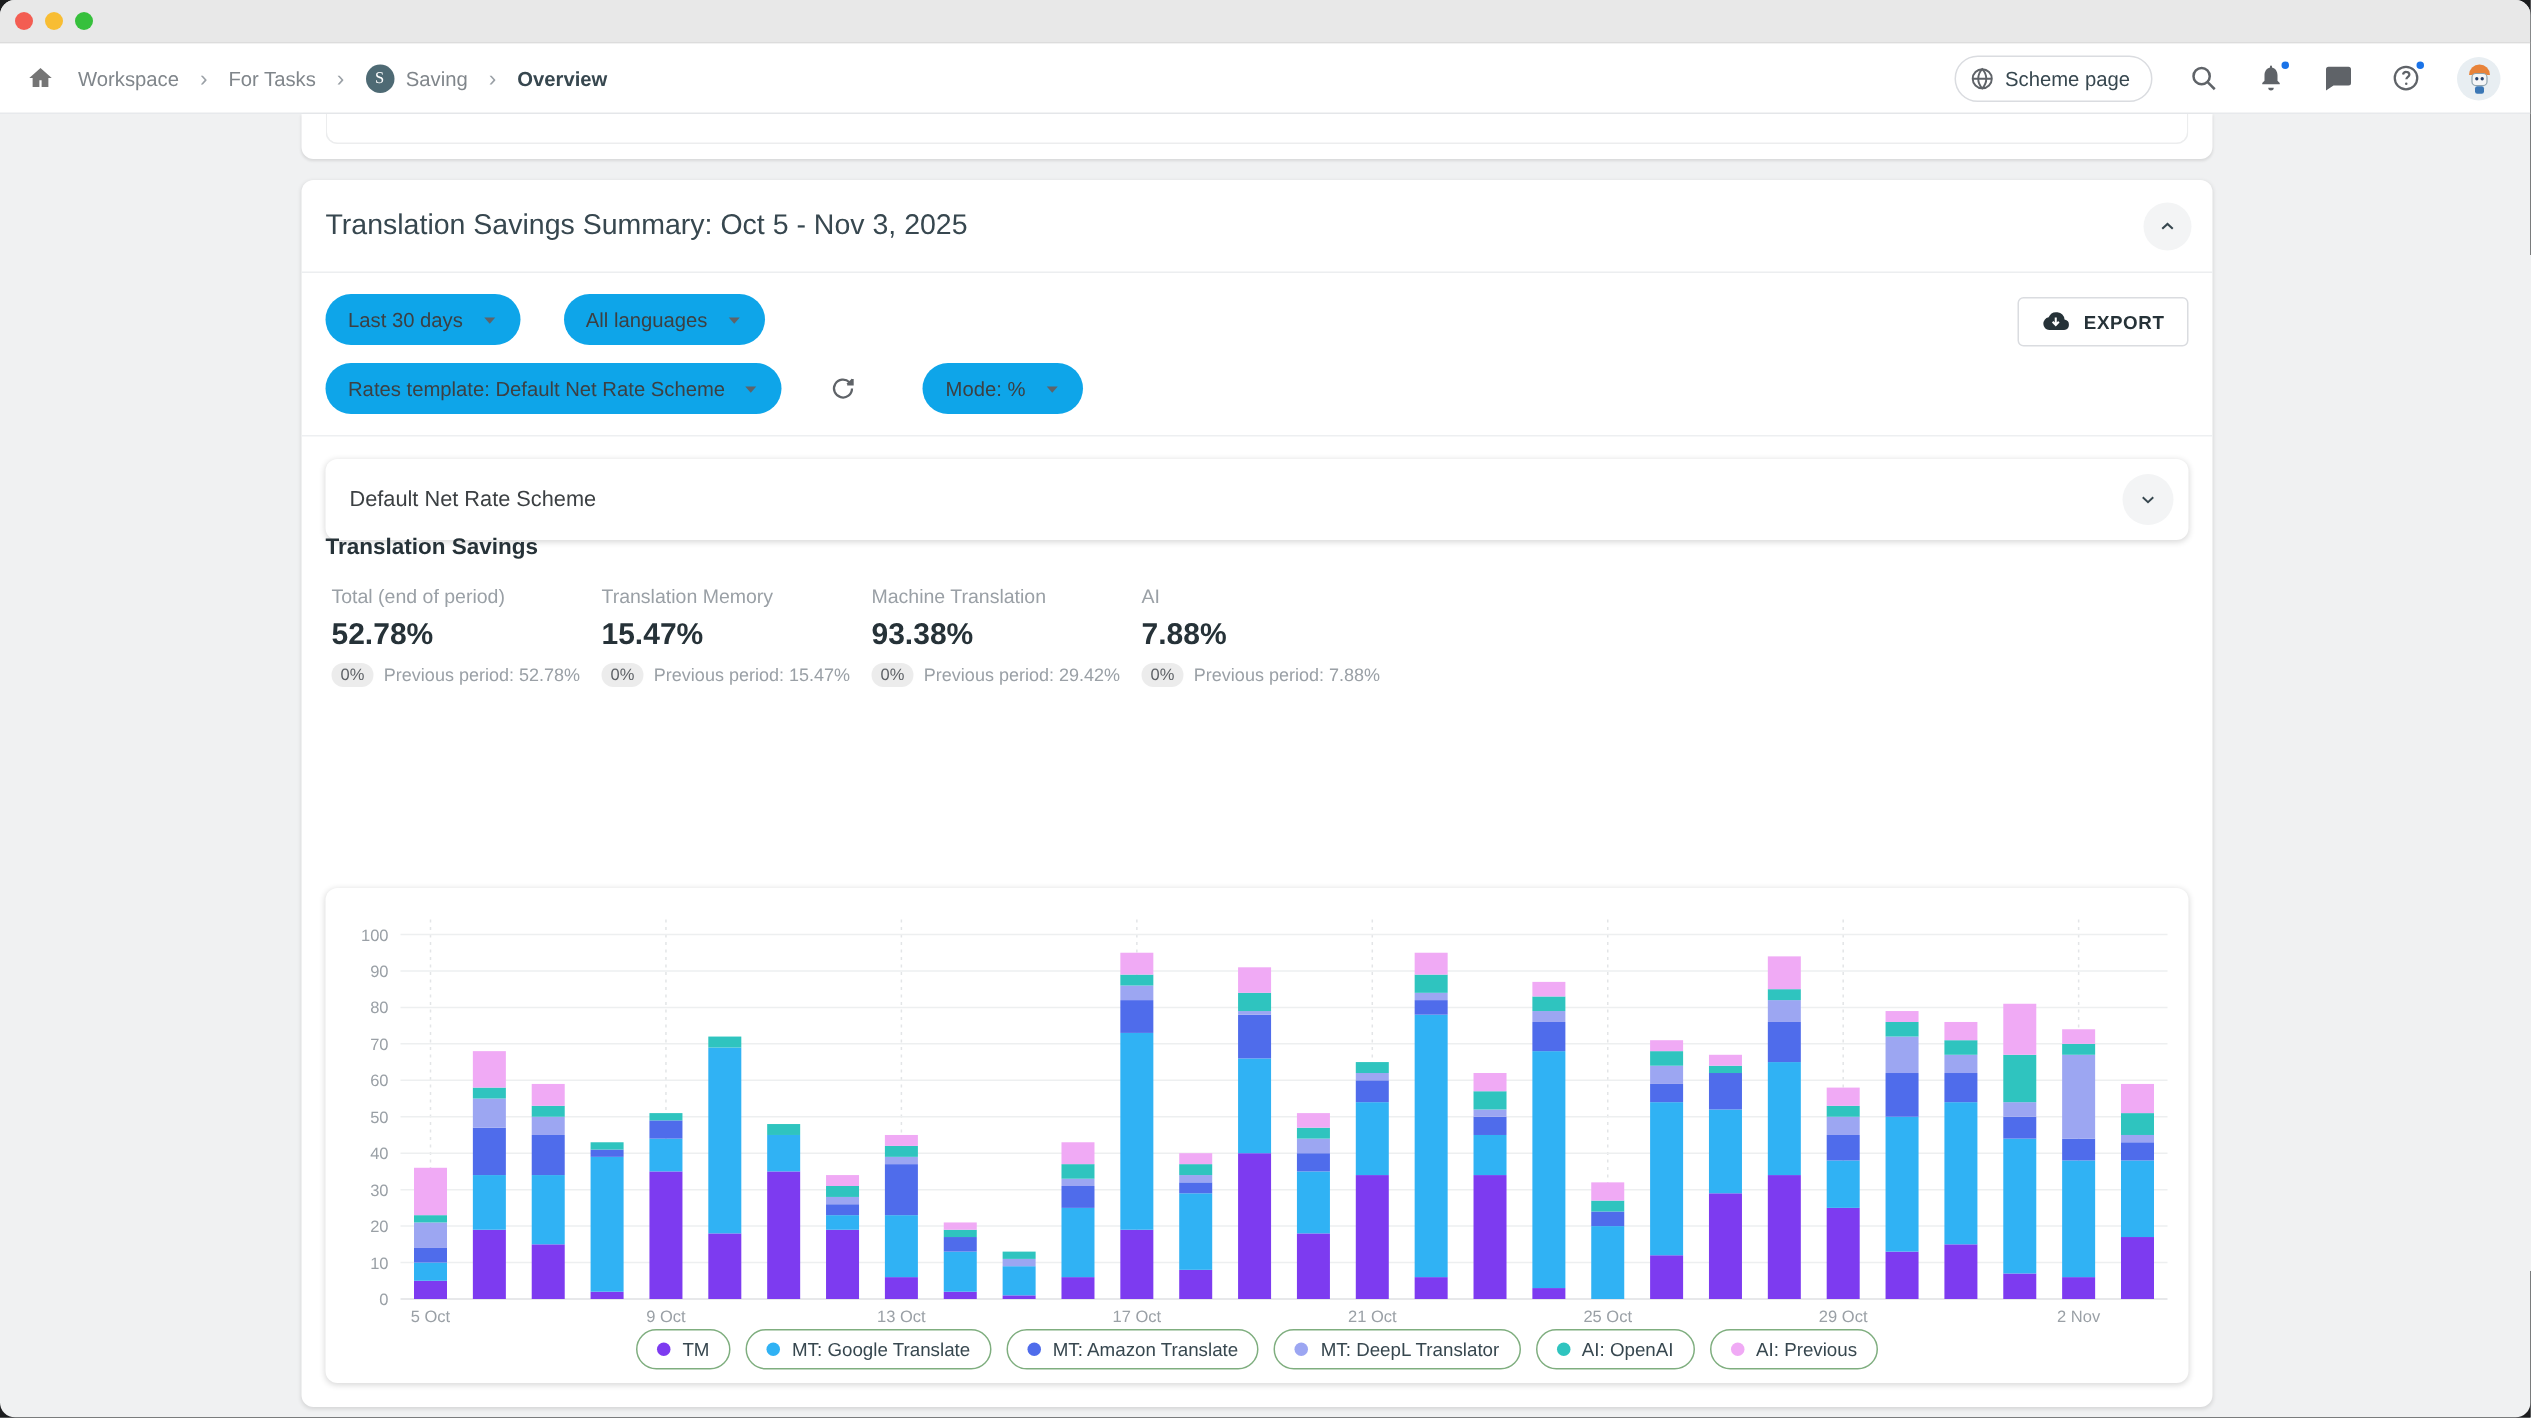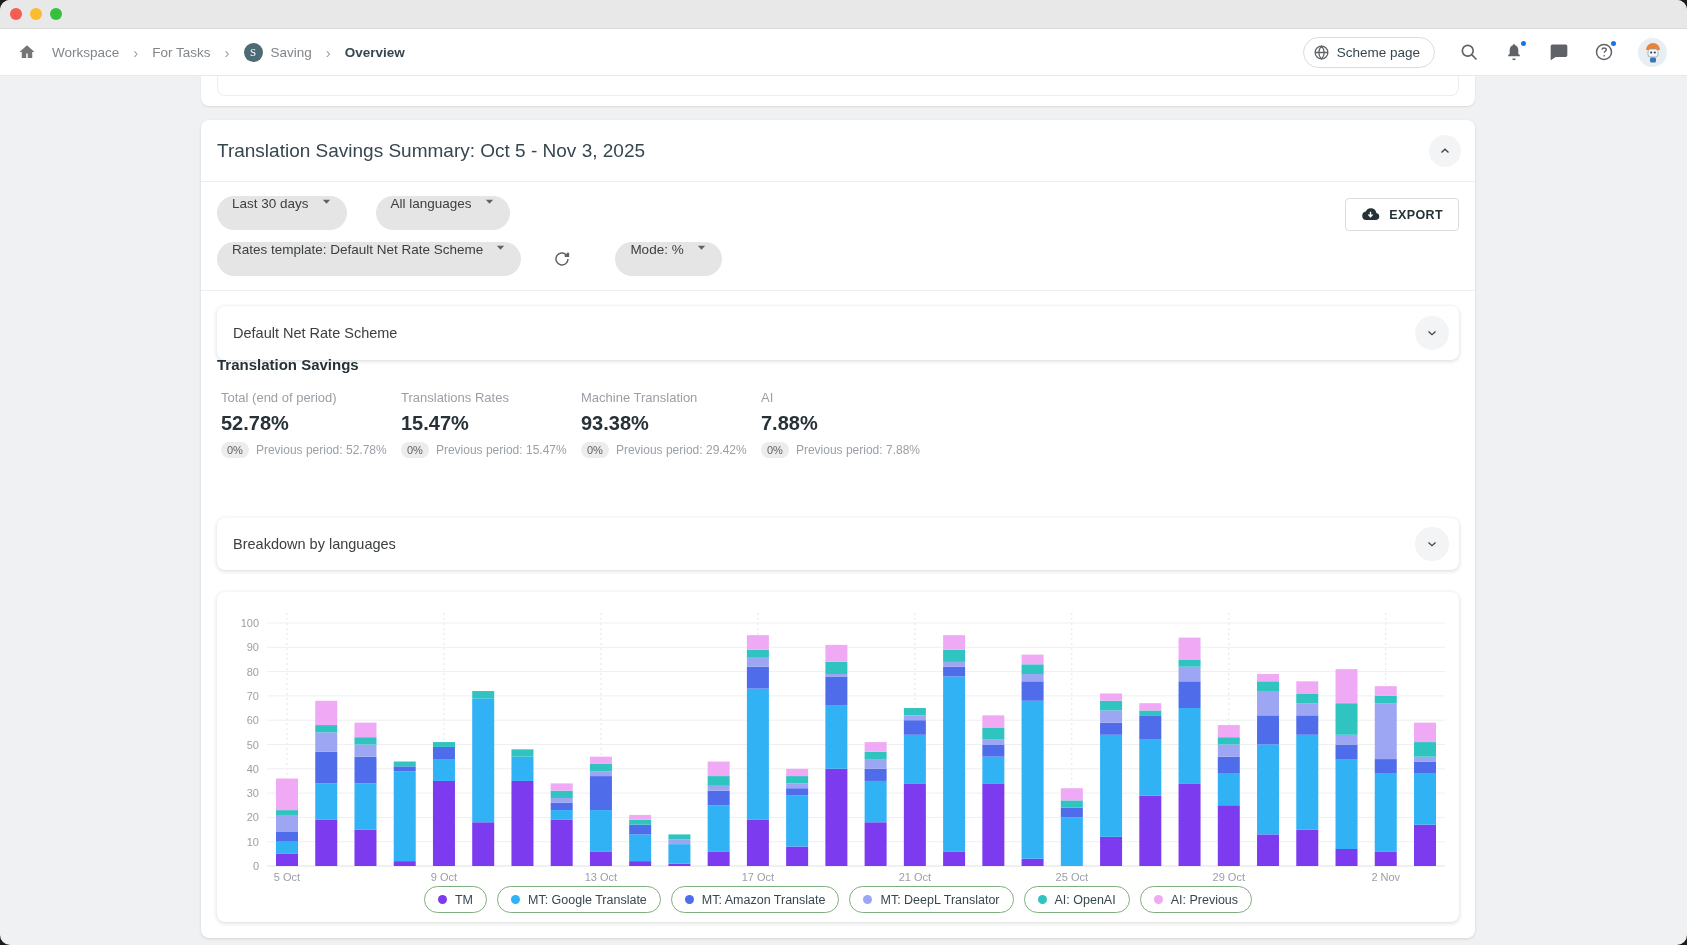--- a/index.html
+++ b/index.html
@@ -32,21 +32,21 @@
                 border-radius:0 0 8px 8px;box-shadow:0 1px 2px rgba(0,0,0,.10);}
   .partial-inner{position:absolute;left:16px;right:16px;top:0;height:20px;border:1px solid #ecedee;border-top:none;border-radius:0 0 8px 8px;}
   .main-card{position:absolute;left:201px;width:1274px;top:44px;height:818px;background:#fff;border-radius:8px;
              box-shadow:0 1px 3px rgba(0,0,0,.12);}
   .card-header{position:absolute;top:0;left:0;right:0;height:62px;border-bottom:1px solid #eceef0;}
   .panel-title{position:absolute;left:16px;top:0;line-height:62px;font-size:19px;font-weight:500;color:#37474f;}
   .collapse-btn{position:absolute;right:14px;top:15px;width:32px;height:32px;border-radius:50%;background:#f3f4f5;border:none;
                 display:flex;align-items:center;justify-content:center;cursor:pointer;}
   .filter-row1{position:absolute;top:76px;left:16px;display:flex;gap:29px;}
   .filter-row2{position:absolute;top:122px;left:16px;display:flex;gap:24px;align-items:center;}
-  .filter-pill{display:flex;align-items:flex-start;gap:12px;height:34px;padding:0 15px;background:#e5e5e5;border-radius:17px;
+  .filter-pill{display:flex;align-items:center;gap:12px;height:34px;padding:0 15px;background:#0ea5e9;border-radius:17px;
                font-size:13.5px;color:#3c4043;cursor:pointer;white-space:nowrap;}
   .icon-btn{width:34px;height:34px;border:none;background:transparent;display:flex;align-items:center;justify-content:center;cursor:pointer;}
   .export-btn{position:absolute;top:78px;right:16px;height:33px;padding:0 15px;background:#fff;border:1px solid #dadce0;border-radius:4px;
               display:flex;align-items:center;gap:9px;font-size:12.5px;font-weight:bold;letter-spacing:.4px;color:#263238;cursor:pointer;}
   .divider{position:absolute;top:170px;left:0;right:0;height:1px;background:#edeff1;}
   .inner-card{position:absolute;left:16px;width:1242px;background:#fff;border-radius:8px;box-shadow:0 1px 4px rgba(0,0,0,.16);}
   .inner-card .label{position:absolute;left:16px;top:50%;transform:translateY(-50%);font-size:14.5px;color:#3c4043;}
   .chev-circle{position:absolute;right:10px;top:50%;transform:translateY(-50%);width:34px;height:34px;border-radius:50%;
                background:#f3f4f5;border:none;display:flex;align-items:center;justify-content:center;cursor:pointer;}
   .scheme-card{top:186px;height:54px;}
@@ -244,21 +244,21 @@
       <div class="stats-row">
           <div class="stat">
             <div class="s-label">Total (end of period)</div>
             <div class="s-value">52.78%</div>
             <div class="s-sub">
               <span class="s-badge">0%</span>
               <span>Previous period: 52.78%</span>
             </div>
           </div>
           <div class="stat">
-            <div class="s-label">Translations Rates</div>
+            <div class="s-label">Translation Memory</div>
             <div class="s-value">15.47%</div>
             <div class="s-sub">
               <span class="s-badge">0%</span>
               <span>Previous period: 15.47%</span>
             </div>
           </div>
           <div class="stat">
             <div class="s-label">Machine Translation</div>
             <div class="s-value">93.38%</div>
             <div class="s-sub">
@@ -269,30 +269,20 @@
           <div class="stat">
             <div class="s-label">AI</div>
             <div class="s-value">7.88%</div>
             <div class="s-sub">
               <span class="s-badge">0%</span>
               <span>Previous period: 7.88%</span>
             </div>
           </div>
         </div>
 
-      <div class="inner-card breakdown-card">
-        <span class="label">Breakdown by languages</span>
-        <button class="chev-circle">
-          <span style="display:flex;">
-            <svg width="14" height="14" viewBox="0 0 24 24" fill="none" stroke="#37474f" stroke-width="2.2">
-                <path d="M6 9.5 12 15l6-5.5"></path>
-              </svg>
-          </span>
-        </button>
-      </div>
 
       <div class="inner-card chart-card">
         <svg class="chart-svg" width="1242" height="292">
             <line x1="70" x2="70" y1="21" y2="274" stroke="#e3e5e7" stroke-width="1" stroke-dasharray="2,3"></line>
             <line x1="226.9655172413793" x2="226.9655172413793" y1="21" y2="274" stroke="#e3e5e7" stroke-width="1" stroke-dasharray="2,3"></line>
             <line x1="383.9310344827586" x2="383.9310344827586" y1="21" y2="274" stroke="#e3e5e7" stroke-width="1" stroke-dasharray="2,3"></line>
             <line x1="540.8965517241379" x2="540.8965517241379" y1="21" y2="274" stroke="#e3e5e7" stroke-width="1" stroke-dasharray="2,3"></line>
             <line x1="697.8620689655172" x2="697.8620689655172" y1="21" y2="274" stroke="#e3e5e7" stroke-width="1" stroke-dasharray="2,3"></line>
             <line x1="854.8275862068965" x2="854.8275862068965" y1="21" y2="274" stroke="#e3e5e7" stroke-width="1" stroke-dasharray="2,3"></line>
             <line x1="1011.7931034482758" x2="1011.7931034482758" y1="21" y2="274" stroke="#e3e5e7" stroke-width="1" stroke-dasharray="2,3"></line>

